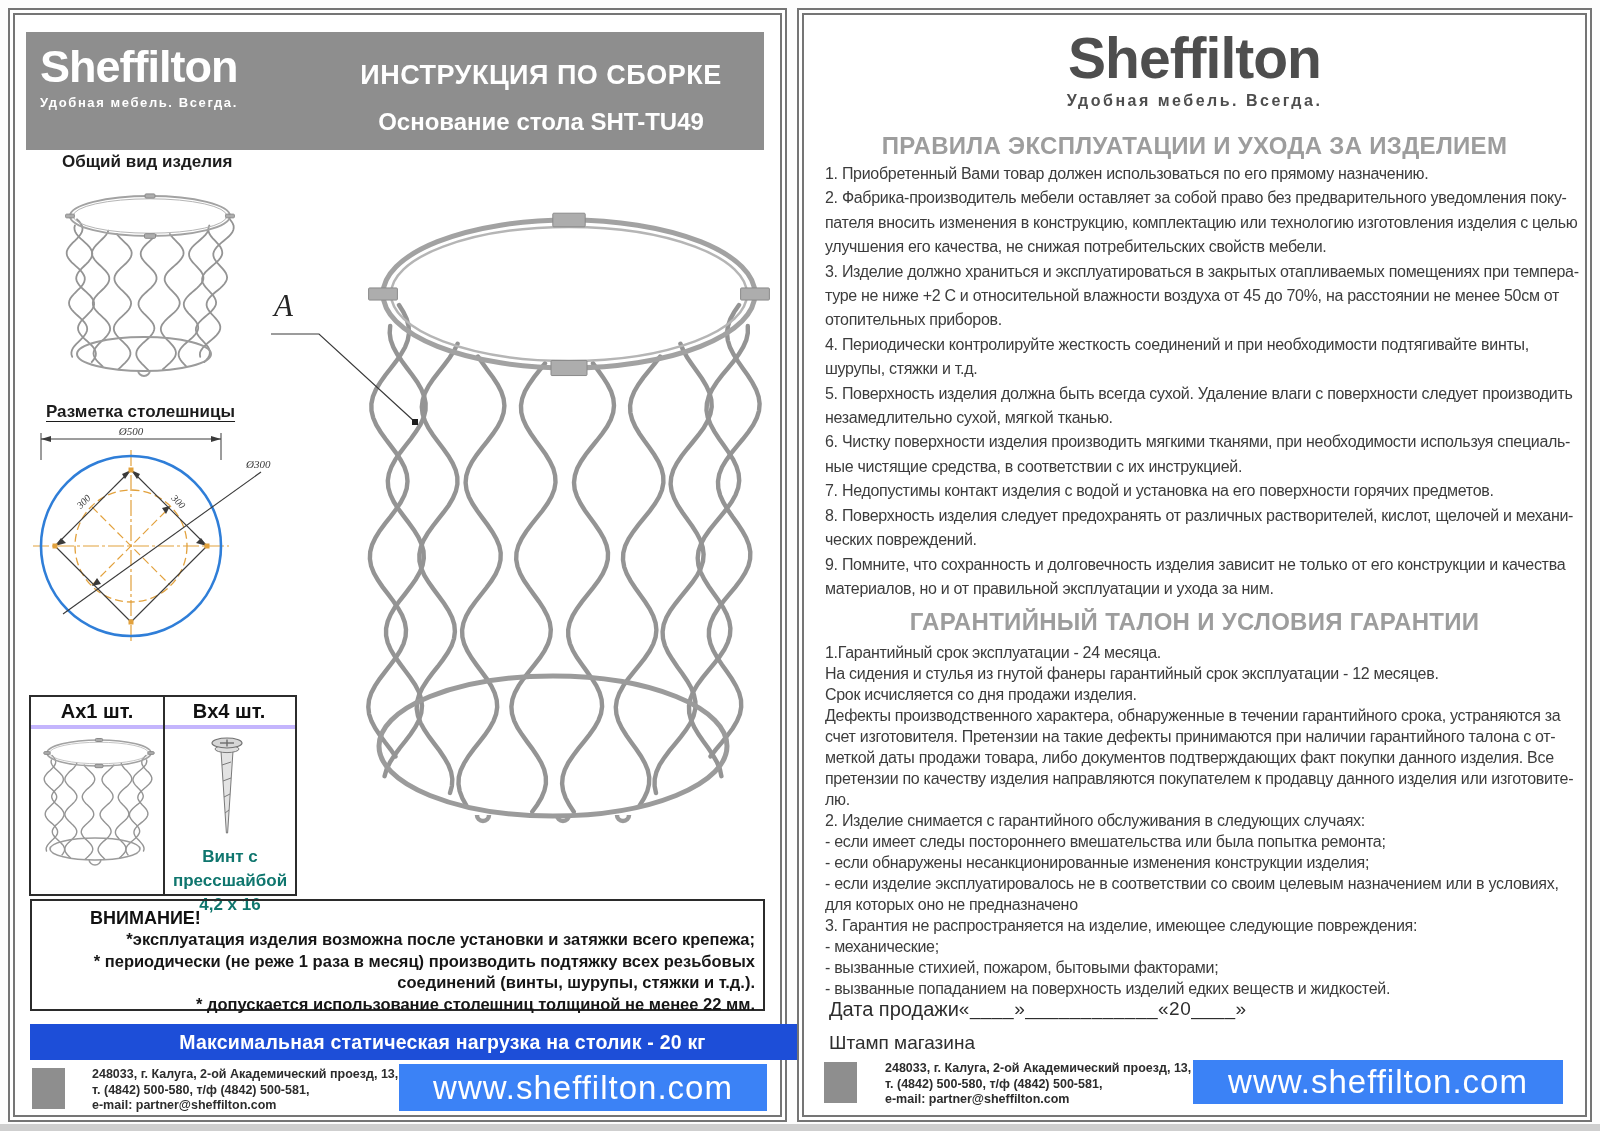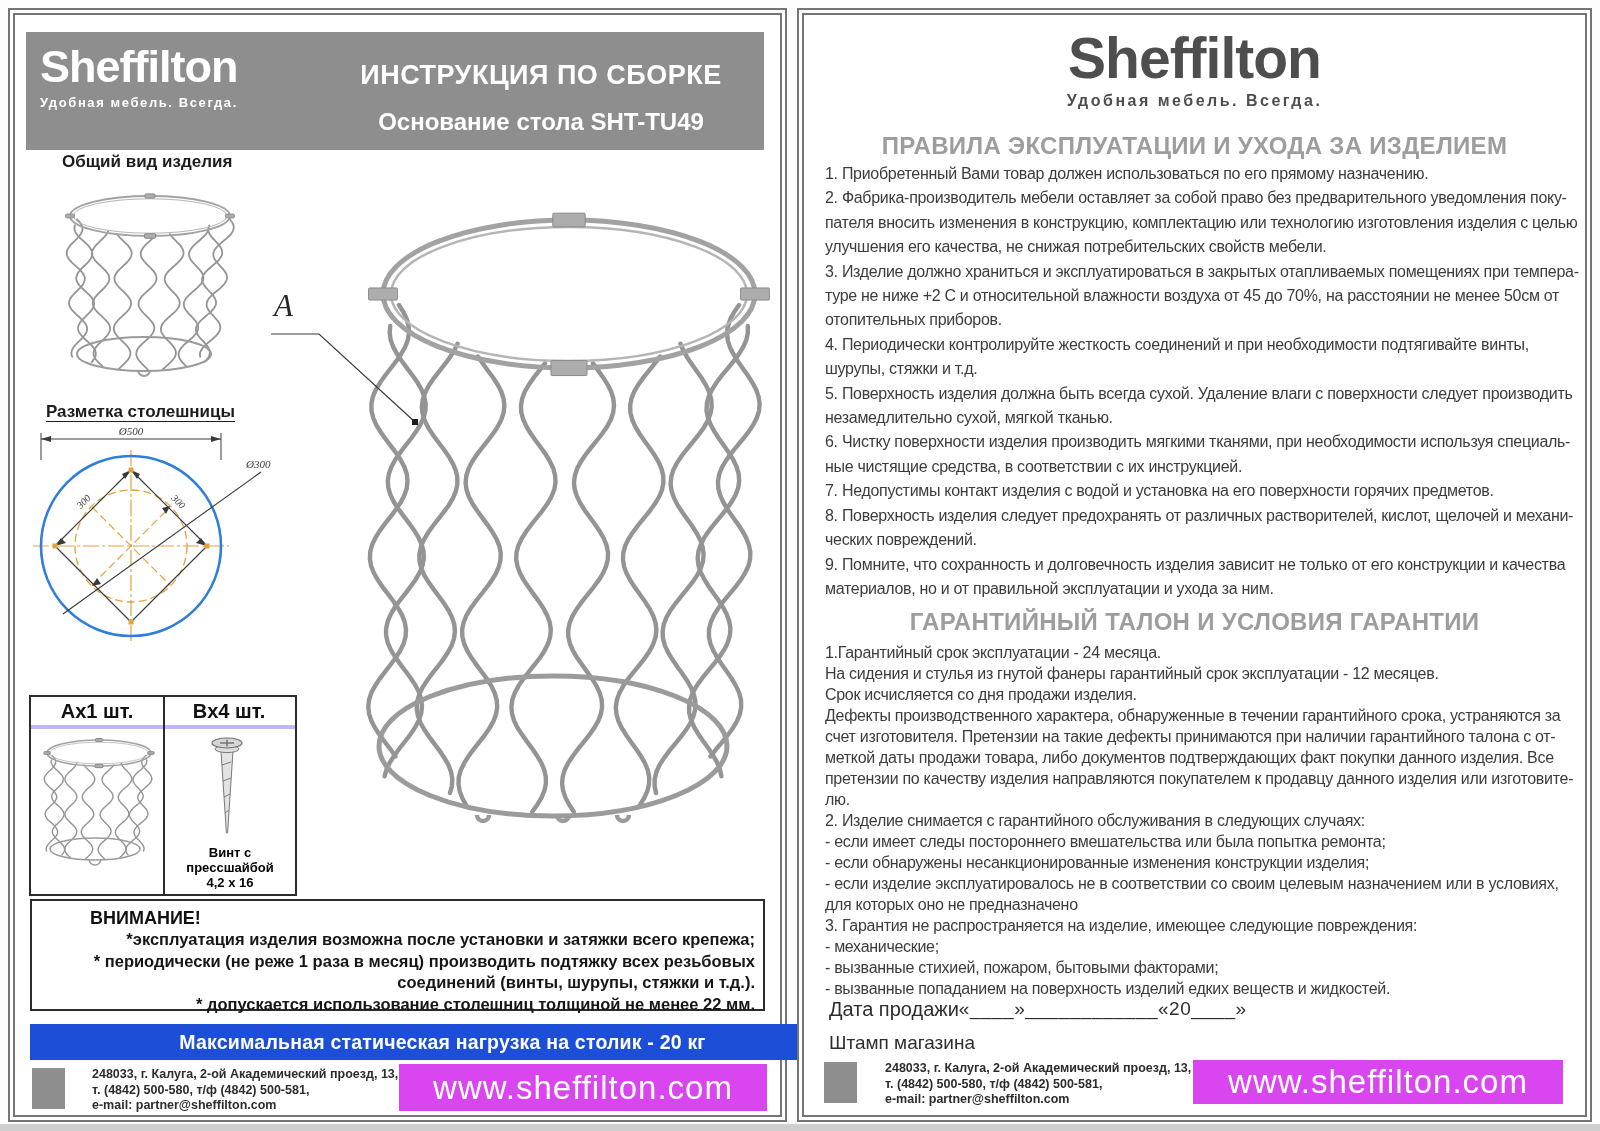--- a/index.html
+++ b/index.html
@@ -21,30 +21,30 @@
   .logo-tag{font-size:13px;font-weight:bold;letter-spacing:1.6px;margin-top:6px;}
   .hdr-titles{left:300px;top:0;width:430px;height:118px;color:#fff;text-align:center;}
   .hdr-t1{position:absolute;left:0;right:0;top:28px;font-size:27px;font-weight:bold;letter-spacing:.5px;}
   .hdr-t2{position:absolute;left:0;right:0;top:76px;font-size:24px;font-weight:bold;}
   .sec-label{font-size:17px;font-weight:bold;color:#1c1c1c;}
   .underlined{text-decoration:underline;text-underline-offset:4px;}
   .parts-table{left:19px;top:685px;width:264px;height:197px;border:2px solid #2c2c2c;background:#fff;}
   .parts-head{position:absolute;top:0;left:0;right:0;height:28px;border-bottom:4px solid #c4b5fd;display:flex;}
   .parts-head div{flex:1;text-align:center;font-size:20px;font-weight:bold;color:#111;line-height:28px;}
   .parts-divider{position:absolute;top:0;bottom:0;left:132px;width:2px;background:#2c2c2c;}
-  .screw-caption{position:absolute;left:136px;right:2px;top:148px;text-align:center;font-size:13px;font-weight:bold;color:#000000;line-height:15px;}
+  .screw-caption{position:absolute;left:136px;right:2px;top:148px;text-align:center;font-size:17px;font-weight:bold;color:#0f766e;line-height:24px;}
   .warning-box{left:20px;top:889px;width:735px;height:112px;border:2px solid #2b2b2b;padding:6px 8px 0 58px;box-sizing:border-box;}
   .warning-title{font-size:18px;font-weight:bold;color:#111;line-height:22px;}
   .warning-lines .line{font-size:16.5px;font-weight:bold;color:#161616;line-height:21.5px;white-space:nowrap;text-align:right;}
   .warning-lines .line:nth-child(3){padding-left:14px;}
   .maxload-bar{left:20px;top:1014px;width:825px;height:36px;background:#1d4ed8;color:#fff;
     font-size:19.5px;font-weight:bold;text-align:center;line-height:36px;letter-spacing:.2px;}
   .foot-square{width:33px;height:41px;background:#8e8e8e;}
   .addr{font-size:12.5px;font-weight:bold;color:#2c2c2c;line-height:15.5px;white-space:nowrap;margin-left:12px;}
-  .www-bar{background:#d946ef;color:#fff;text-align:center;font-size:33px;letter-spacing:1px;}
+  .www-bar{background:#3b82f6;color:#fff;text-align:center;font-size:33px;letter-spacing:1px;}
   .callout-a{font-family:"Liberation Serif",serif;font-style:italic;font-size:31px;color:#262626;}
 
   
   .r-logo{left:0;right:0;top:20px;text-align:center;color:#4e4e4e;}
   .r-logo-name{font-size:57px;font-weight:bold;letter-spacing:-1px;line-height:1;}
   .r-logo-tag{font-size:16px;font-weight:bold;letter-spacing:2.5px;margin-top:5px;}
   .gray-heading{left:0;right:0;text-align:center;font-size:24px;font-weight:bold;color:#9d9d9d;letter-spacing:.3px;}
   .body-lines .line{white-space:nowrap;color:#3c3c3c;}
   #rules-lines{left:26px;top:152px;width:748px;font-size:16px;letter-spacing:-0.3px;}
   #rules-lines .line{line-height:24.4px;}

